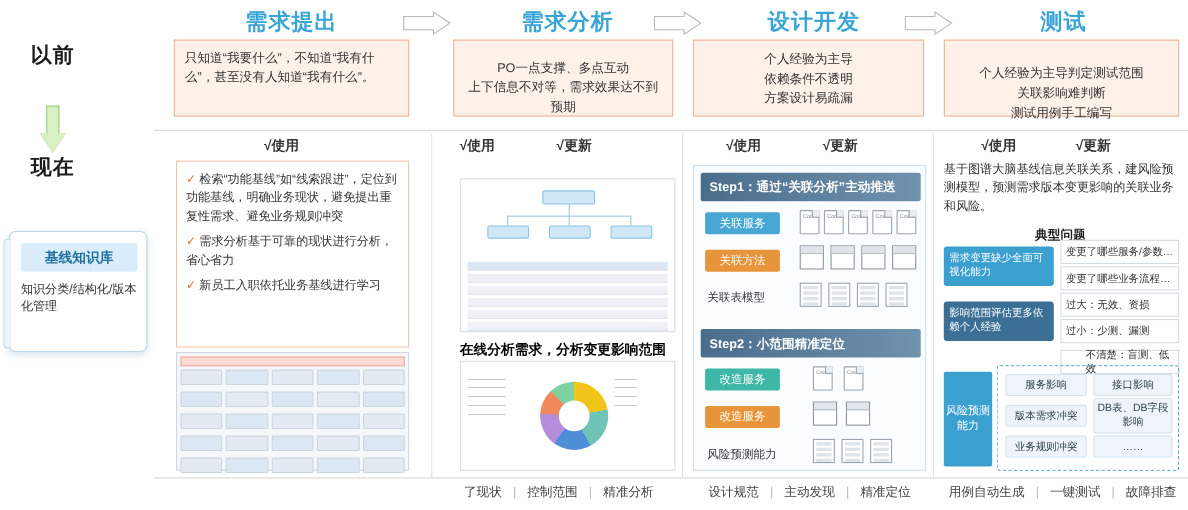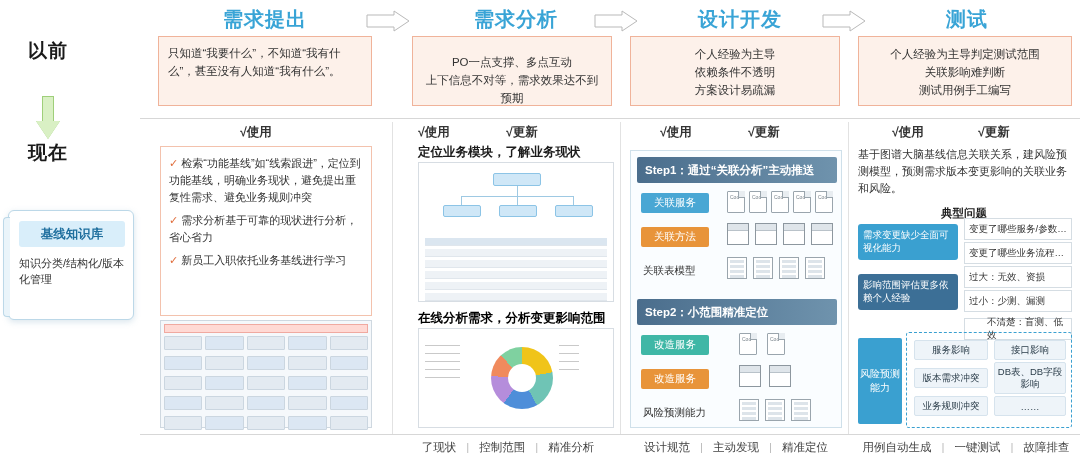--- a/index.html
+++ b/index.html
@@ -274,21 +274,21 @@
         <polygon points="1,5 28,5 28,1 43,11 28,21 28,17 1,17" fill="#ffffff" stroke="#b9b9b9" stroke-width="1"></polygon>
       </svg>
   </div>
 
   <div class="before-box" style="left:158px; width:214px;">只知道“我要什么”，不知道“我有什么”，甚至没有人知道“我有什么”。</div>
   <div class="before-box center" style="left:412px; width:200px; white-space:pre-line; padding-top:16px;">PO一点支撑、多点互动
 上下信息不对等，需求效果达不到预期</div>
   <div class="before-box center" style="left:630px; width:210px; white-space:pre-line; padding-top:8px;">个人经验为主导
 依赖条件不透明
 方案设计易疏漏</div>
-  <div class="before-box center" style="left:858px; width:214px; white-space:pre-line; padding-top:8px;">个人经验为主导判定测试范围
+  <div class="before-box center" style="left:858px; width:214px; white-space:pre-line; padding-top:21px;">个人经验为主导判定测试范围
 关联影响难判断
 测试用例手工编写</div>
 
   <div class="chk" style="left:240px; top:124px;">√使用</div>
   <div class="chk" style="left:418px; top:124px;">√使用</div>
   <div class="chk" style="left:506px; top:124px;">√更新</div>
   <div class="chk" style="left:660px; top:124px;">√使用</div>
   <div class="chk" style="left:748px; top:124px;">√更新</div>
   <div class="chk" style="left:892px; top:124px;">√使用</div>
   <div class="chk" style="left:978px; top:124px;">√更新</div>
@@ -336,21 +336,20 @@
       </div>
     <div class="shot-row">
         <div class="shot-cell"></div>
         <div class="shot-cell alt"></div>
         <div class="shot-cell"></div>
         <div class="shot-cell alt"></div>
         <div class="shot-cell"></div>
       </div>
   </div>
 
-  <div class="c2-head">定位业务模块，了解业务现状</div>
   <div class="c2-shot1">
     <div class="mini-flow">
       <div class="mini-node" style="left:52px; top:0; width:48px; height:13px;"></div>
       <div class="mini-line" style="left:76px; top:13px; width:1px; height:10px;"></div>
       <div class="mini-line" style="left:20px; top:23px; width:112px; height:1px;"></div>
       <div class="mini-line" style="left:20px; top:23px; width:1px; height:9px;"></div>
       <div class="mini-line" style="left:76px; top:23px; width:1px; height:9px;"></div>
       <div class="mini-line" style="left:132px; top:23px; width:1px; height:9px;"></div>
       <div class="mini-node" style="left:2px; top:32px; width:38px; height:12px;"></div>
       <div class="mini-node" style="left:58px; top:32px; width:38px; height:12px;"></div>

